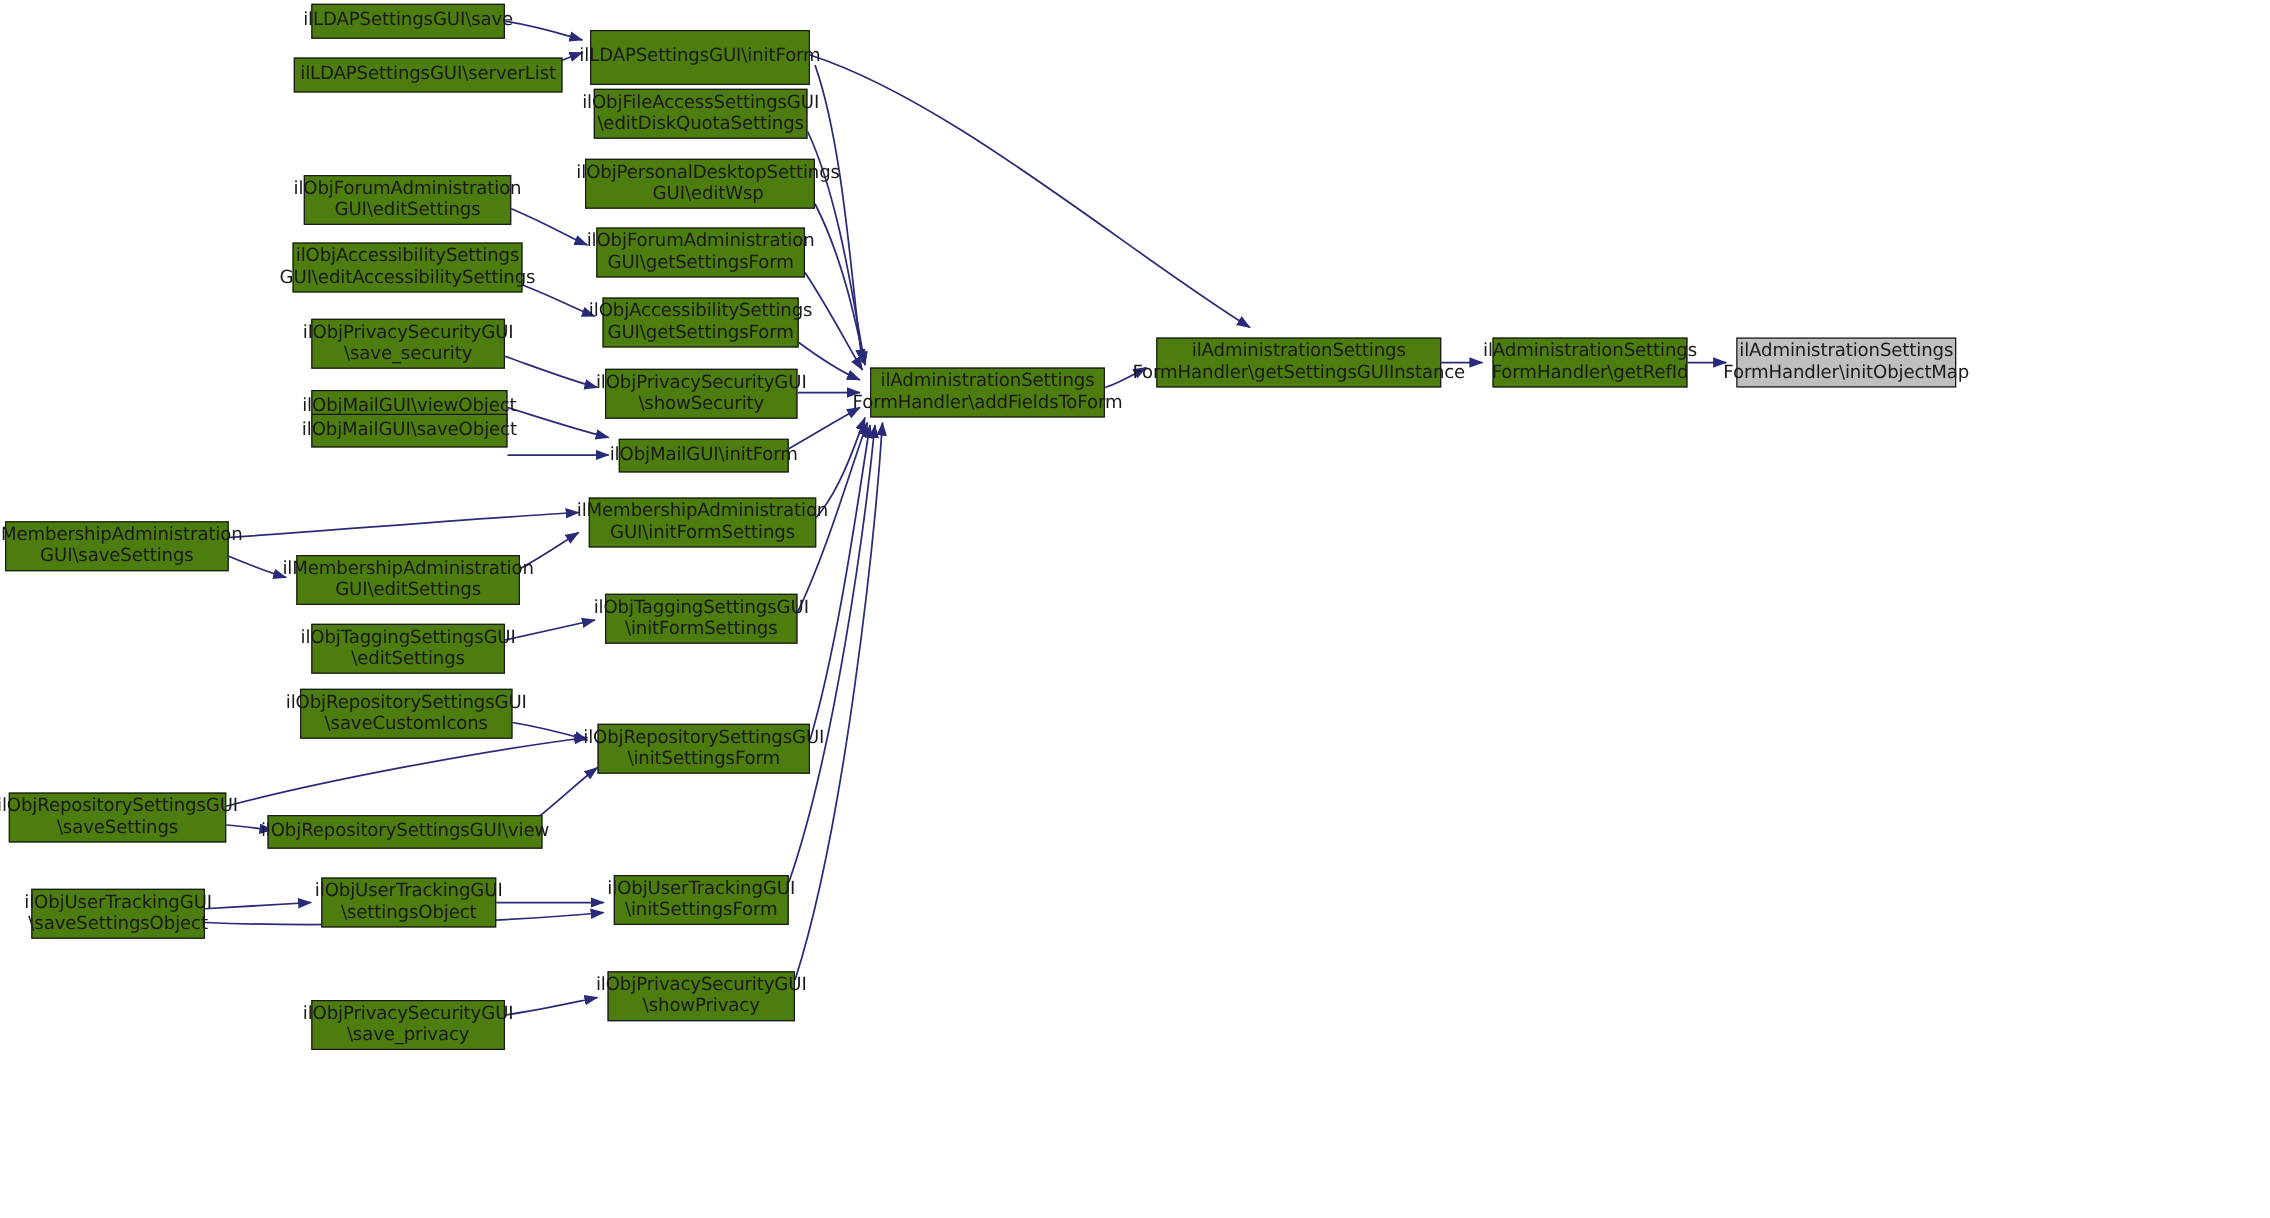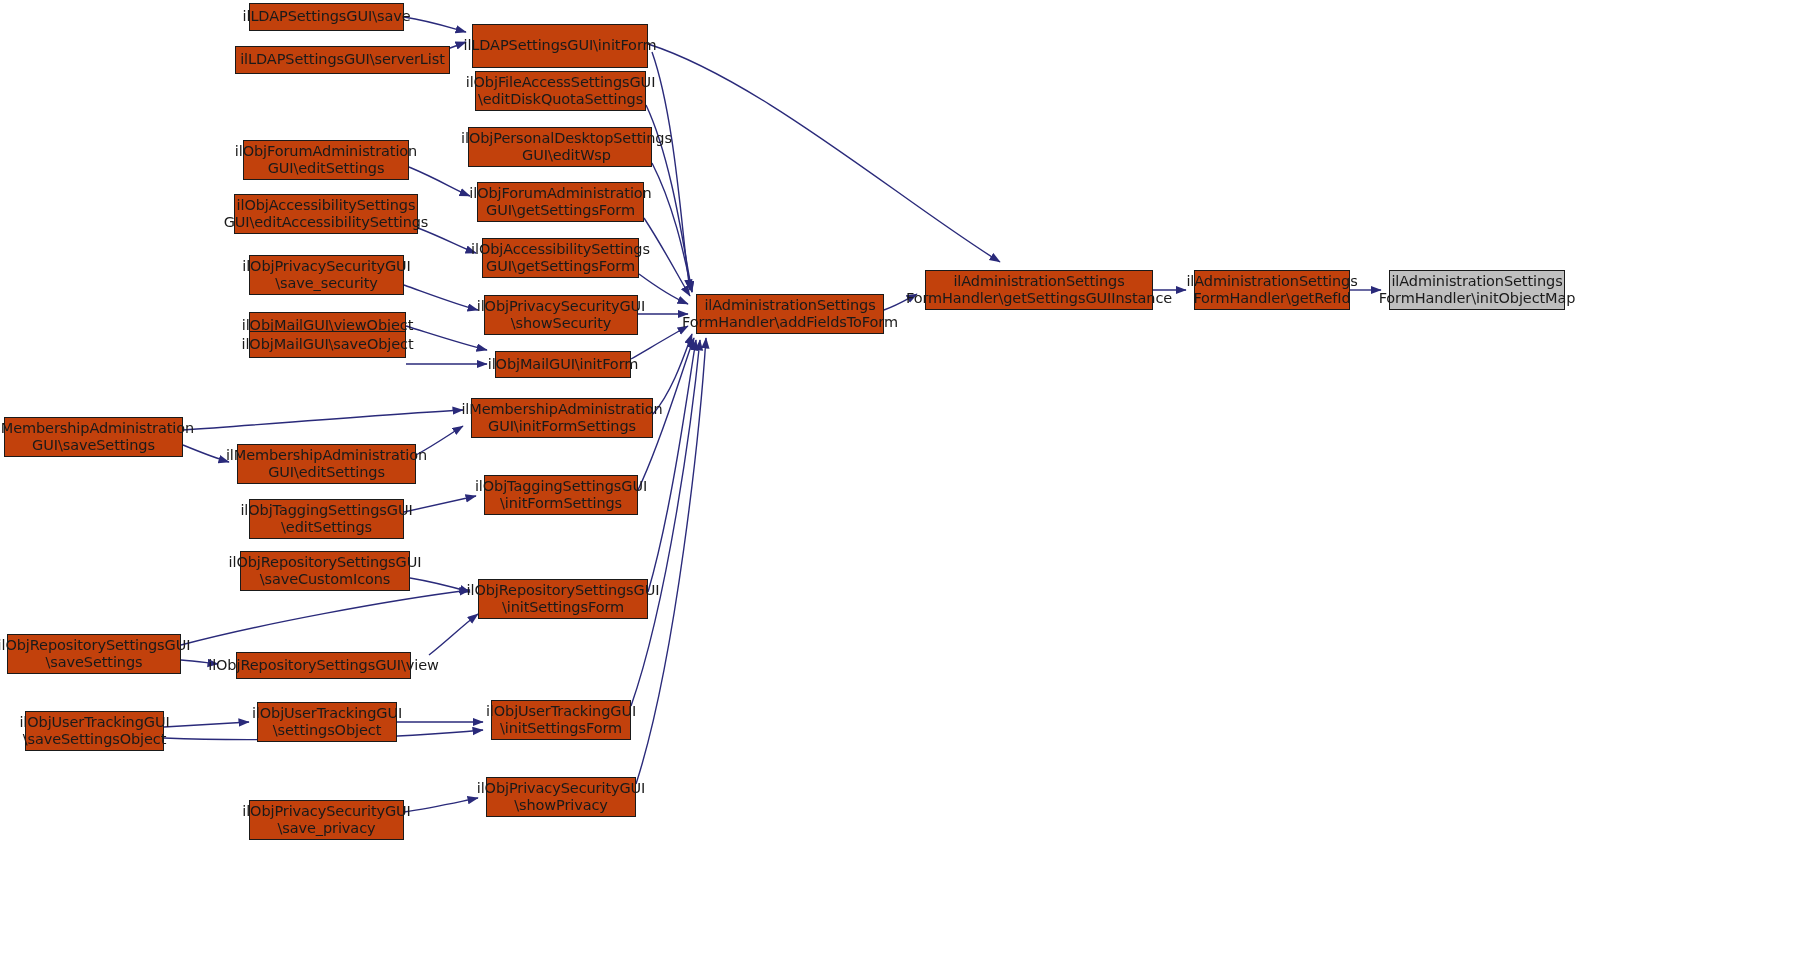--- a/index.html
+++ b/index.html
@@ -23,21 +23,21 @@
     left: 0;
     top: 0;
     width: 1816px;
     height: 974px;
     pointer-events: none;
   }
   .node {
     position: absolute;
     box-sizing: border-box;
     border: 1px solid #1a1a1a;
-    background: #c2410c;
+    background: #4d7c0f;
     color: #1a1a1a;
     font-size: 14.5px;
     line-height: 1.18;
     display: flex;
     align-items: center;
     justify-content: center;
     text-align: center;
     white-space: pre-line;
     letter-spacing: -0.1px;
     padding: 0 3px;
@@ -134,21 +134,21 @@
       <div class="node" style="left: 484px; top: 475px; width: 154px; height: 40px;">ilObjTaggingSettingsGUI
 \initFormSettings</div>
       <div class="node" style="left: 249px; top: 499px; width: 155px; height: 40px;">ilObjTaggingSettingsGUI
 \editSettings</div>
       <div class="node" style="left: 240px; top: 551px; width: 170px; height: 40px;">ilObjRepositorySettingsGUI
 \saveCustomIcons</div>
       <div class="node" style="left: 478px; top: 579px; width: 170px; height: 40px;">ilObjRepositorySettingsGUI
 \initSettingsForm</div>
       <div class="node" style="left: 7px; top: 634px; width: 174px; height: 40px;">ilObjRepositorySettingsGUI
 \saveSettings</div>
-      <div class="node" style="left: 236px; top: 652px; width: 175px; height: 27px;">ilObjRepositorySettingsGUI\view</div>
+      <div class="node" style="left: 214px; top: 652px; width: 220px; height: 27px;">ilObjRepositorySettingsGUI\view</div>
       <div class="node" style="left: 257px; top: 702px; width: 140px; height: 40px;">ilObjUserTrackingGUI
 \settingsObject</div>
       <div class="node" style="left: 491px; top: 700px; width: 140px; height: 40px;">ilObjUserTrackingGUI
 \initSettingsForm</div>
       <div class="node" style="left: 25px; top: 711px; width: 139px; height: 40px;">ilObjUserTrackingGUI
 \saveSettingsObject</div>
       <div class="node" style="left: 486px; top: 777px; width: 150px; height: 40px;">ilObjPrivacySecurityGUI
 \showPrivacy</div>
       <div class="node" style="left: 249px; top: 800px; width: 155px; height: 40px;">ilObjPrivacySecurityGUI
 \save_privacy</div>

